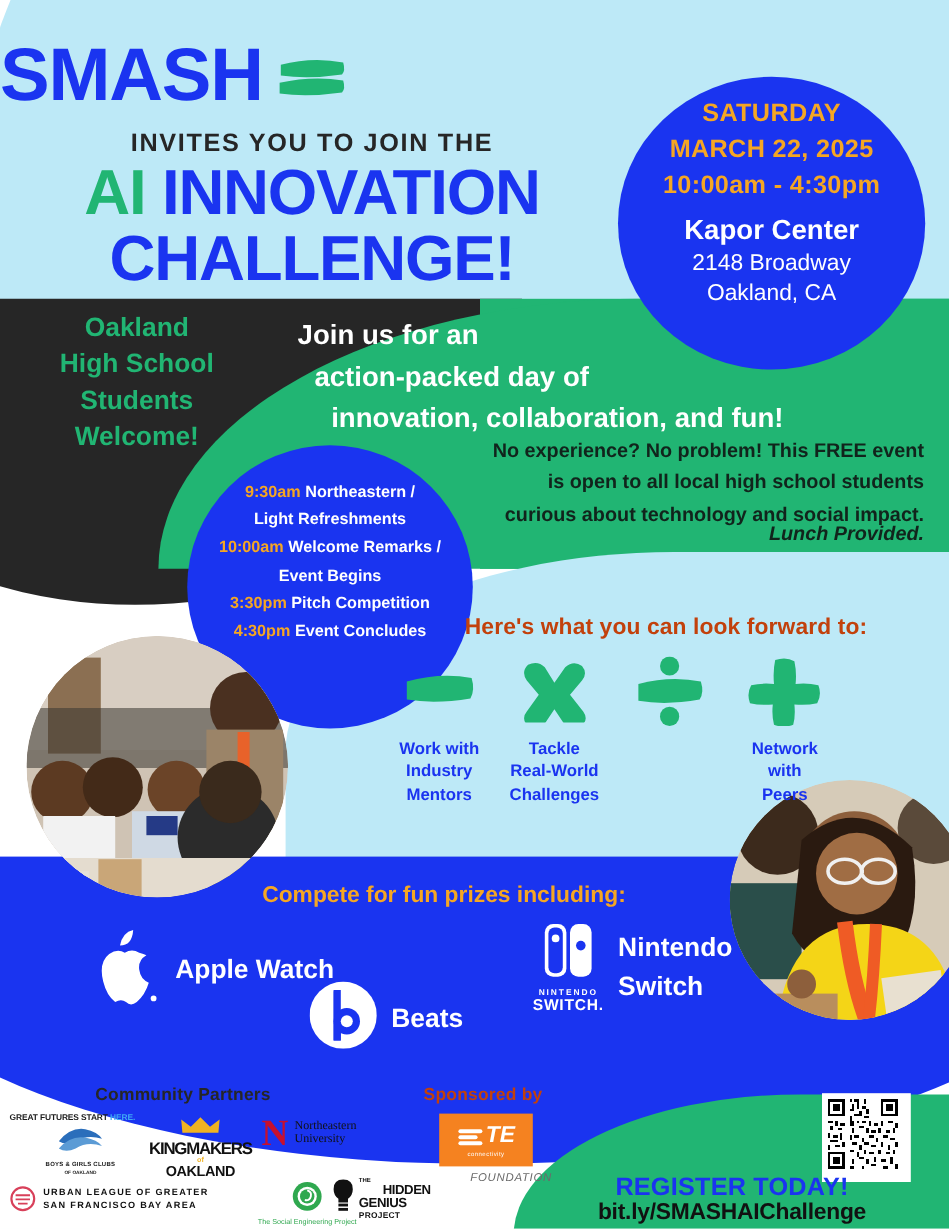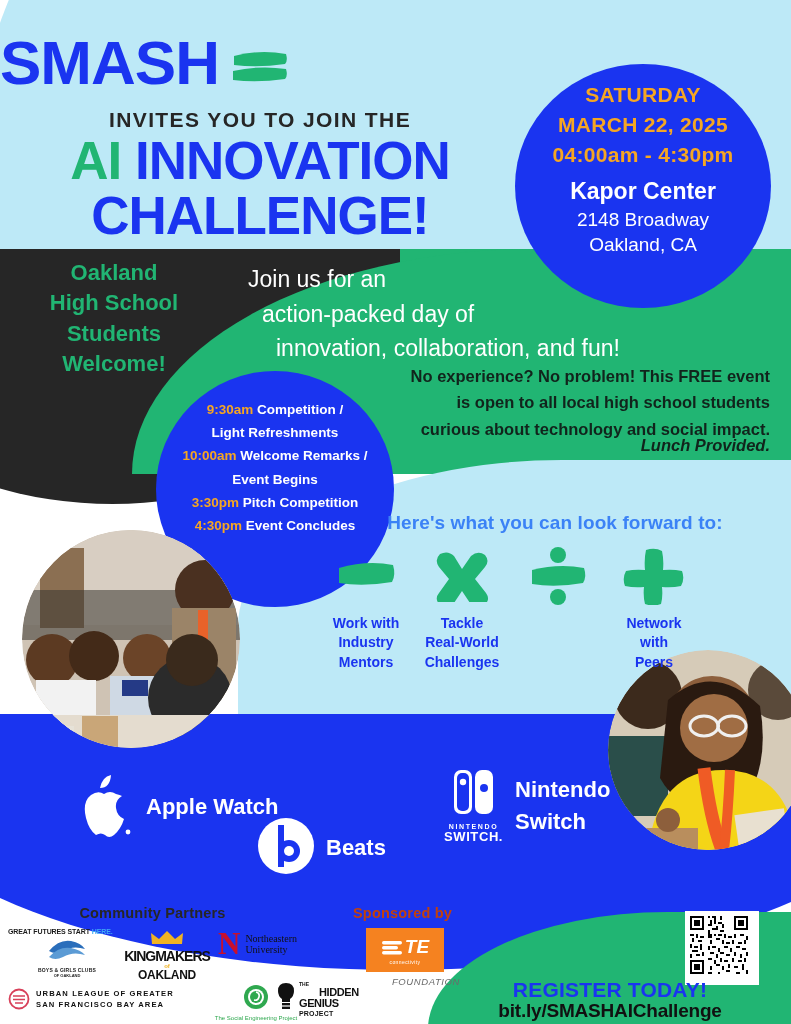--- a/index.html
+++ b/index.html
@@ -71,42 +71,42 @@
   #dateBlock .venue{font-size:23px;font-weight:bold;color:#ffffff;margin-top:9px;line-height:1.2;}
   #dateBlock .addr{font-size:19px;color:#ffffff;line-height:1.22;margin-top:2px;}
 
   #oaklandWelcome{
     left:14px;top:258px;width:200px;text-align:center;
     font-size:22px;font-weight:bold;color:#21b573;line-height:1.38;
   }
 
   #joinUs{
     left:248px;top:262px;width:430px;
-    font-size:23px;font-weight:normal;color:#ffffff;line-height:1.5;
+    font-size:23px;font-weight:bold;color:#ffffff;line-height:1.5;
   }
   #joinUs .l2{padding-left:14px;}
   #joinUs .l3{padding-left:28px;}
   #noExp{
     left:300px;top:363px;width:470px;text-align:right;
     font-size:16.5px;font-weight:bold;color:#11241c;line-height:1.6;
   }
   #lunch{
     left:300px;top:436px;width:470px;text-align:right;
     font-size:16.5px;font-weight:bold;font-style:italic;color:#11241c;
   }
 
   #agenda{
     left:156px;top:398px;width:238px;text-align:center;
     font-size:13.5px;font-weight:bold;color:#ffffff;line-height:1.72;
   }
   #agenda .t{color:#f5a623;}
 
   #lookFwd{
     left:330px;top:512px;width:450px;text-align:center;
-    font-size:19px;font-weight:bold;color:#3b82f6;letter-spacing:.1px;
+    font-size:19px;font-weight:bold;color:#c2410c;letter-spacing:.1px;
   }
   #icons{left:300px;top:546px;width:420px;display:flex;justify-content:center;}
   .icon-col{width:96px;text-align:center;}
   .icon-glyph{height:60px;display:flex;align-items:center;justify-content:center;}
   .icon-label{font-size:14px;font-weight:bold;color:#1a34f0;line-height:1.38;margin-top:8px;}
 
   #prizesTitle{
     left:80px;top:736px;width:580px;text-align:center;
     font-size:19px;font-weight:bold;color:#f5a623;
   }
@@ -222,21 +222,21 @@
   <div class="layer" id="invites">INVITES YOU TO JOIN THE</div>
 
   <div class="layer" id="headline">
     <span class="ai">AI</span><span> INNOVATION</span><br>
     <span>CHALLENGE!</span>
   </div>
 
   <div class="layer" id="dateBlock">
     <div class="big">SATURDAY</div>
     <div class="big">MARCH 22, 2025</div>
-    <div class="big">04:00am - 4:30pm</div>
+    <div class="big">10:00am - 4:30pm</div>
     <div class="venue">Kapor Center</div>
     <div class="addr">2148 Broadway</div>
     <div class="addr">Oakland, CA</div>
   </div>
 
   <div class="layer" id="oaklandWelcome">
     <div>Oakland</div>
     <div>High School</div>
     <div>Students</div>
     <div>Welcome!</div>
@@ -250,21 +250,21 @@
   <div class="layer" id="noExp">
     <div>No experience? No problem! This FREE event</div>
     <div>is open to all local high school students</div>
     <div>curious about technology and social impact.</div>
   </div>
   <div class="layer" id="lunch">Lunch Provided.</div>
 
   <div class="layer" id="agenda">
     <div>
       <span class="t">9:30am</span>
-      <span>Competition /</span>
+      <span>Northeastern /</span>
     </div>
     <div>Light Refreshments</div>
     <div>
       <span class="t">10:00am</span>
       <span>Welcome Remarks /</span>
     </div>
     <div>Event Begins</div>
     <div>
       <span class="t">3:30pm</span>
       <span>Pitch Competition</span>
@@ -321,20 +321,21 @@
         </svg>
       </div>
       <div class="icon-label">
         <div>Network</div>
         <div>with</div>
         <div>Peers</div>
       </div>
     </div>
   </div>
 
+  <div class="layer" id="prizesTitle">Compete for fun prizes including:</div>
 
   <div class="prize" id="prizeApple">
     <span>
       <svg width="56" height="66" viewBox="0 0 56 66" aria-hidden="true">
         <path d="M33 3 q-9 2 -11 13 q10 0 11 -13z" fill="#fff"></path>
         <path d="M44 24 q-7 4 -6 12 q1 8 8 11 q-3 10 -10 16 q-5 4 -9 0 q-4 -3 -9 0 q-7 -5 -10 -17 q-4 -16 5 -23 q7 -5 13 -1 q6 -4 12 0 q4 1 6 2z" fill="#fff"></path>
         <circle cx="50" cy="60" r="2.4" fill="#fff"></circle>
       </svg>
     </span>
     <span class="prize-label">

